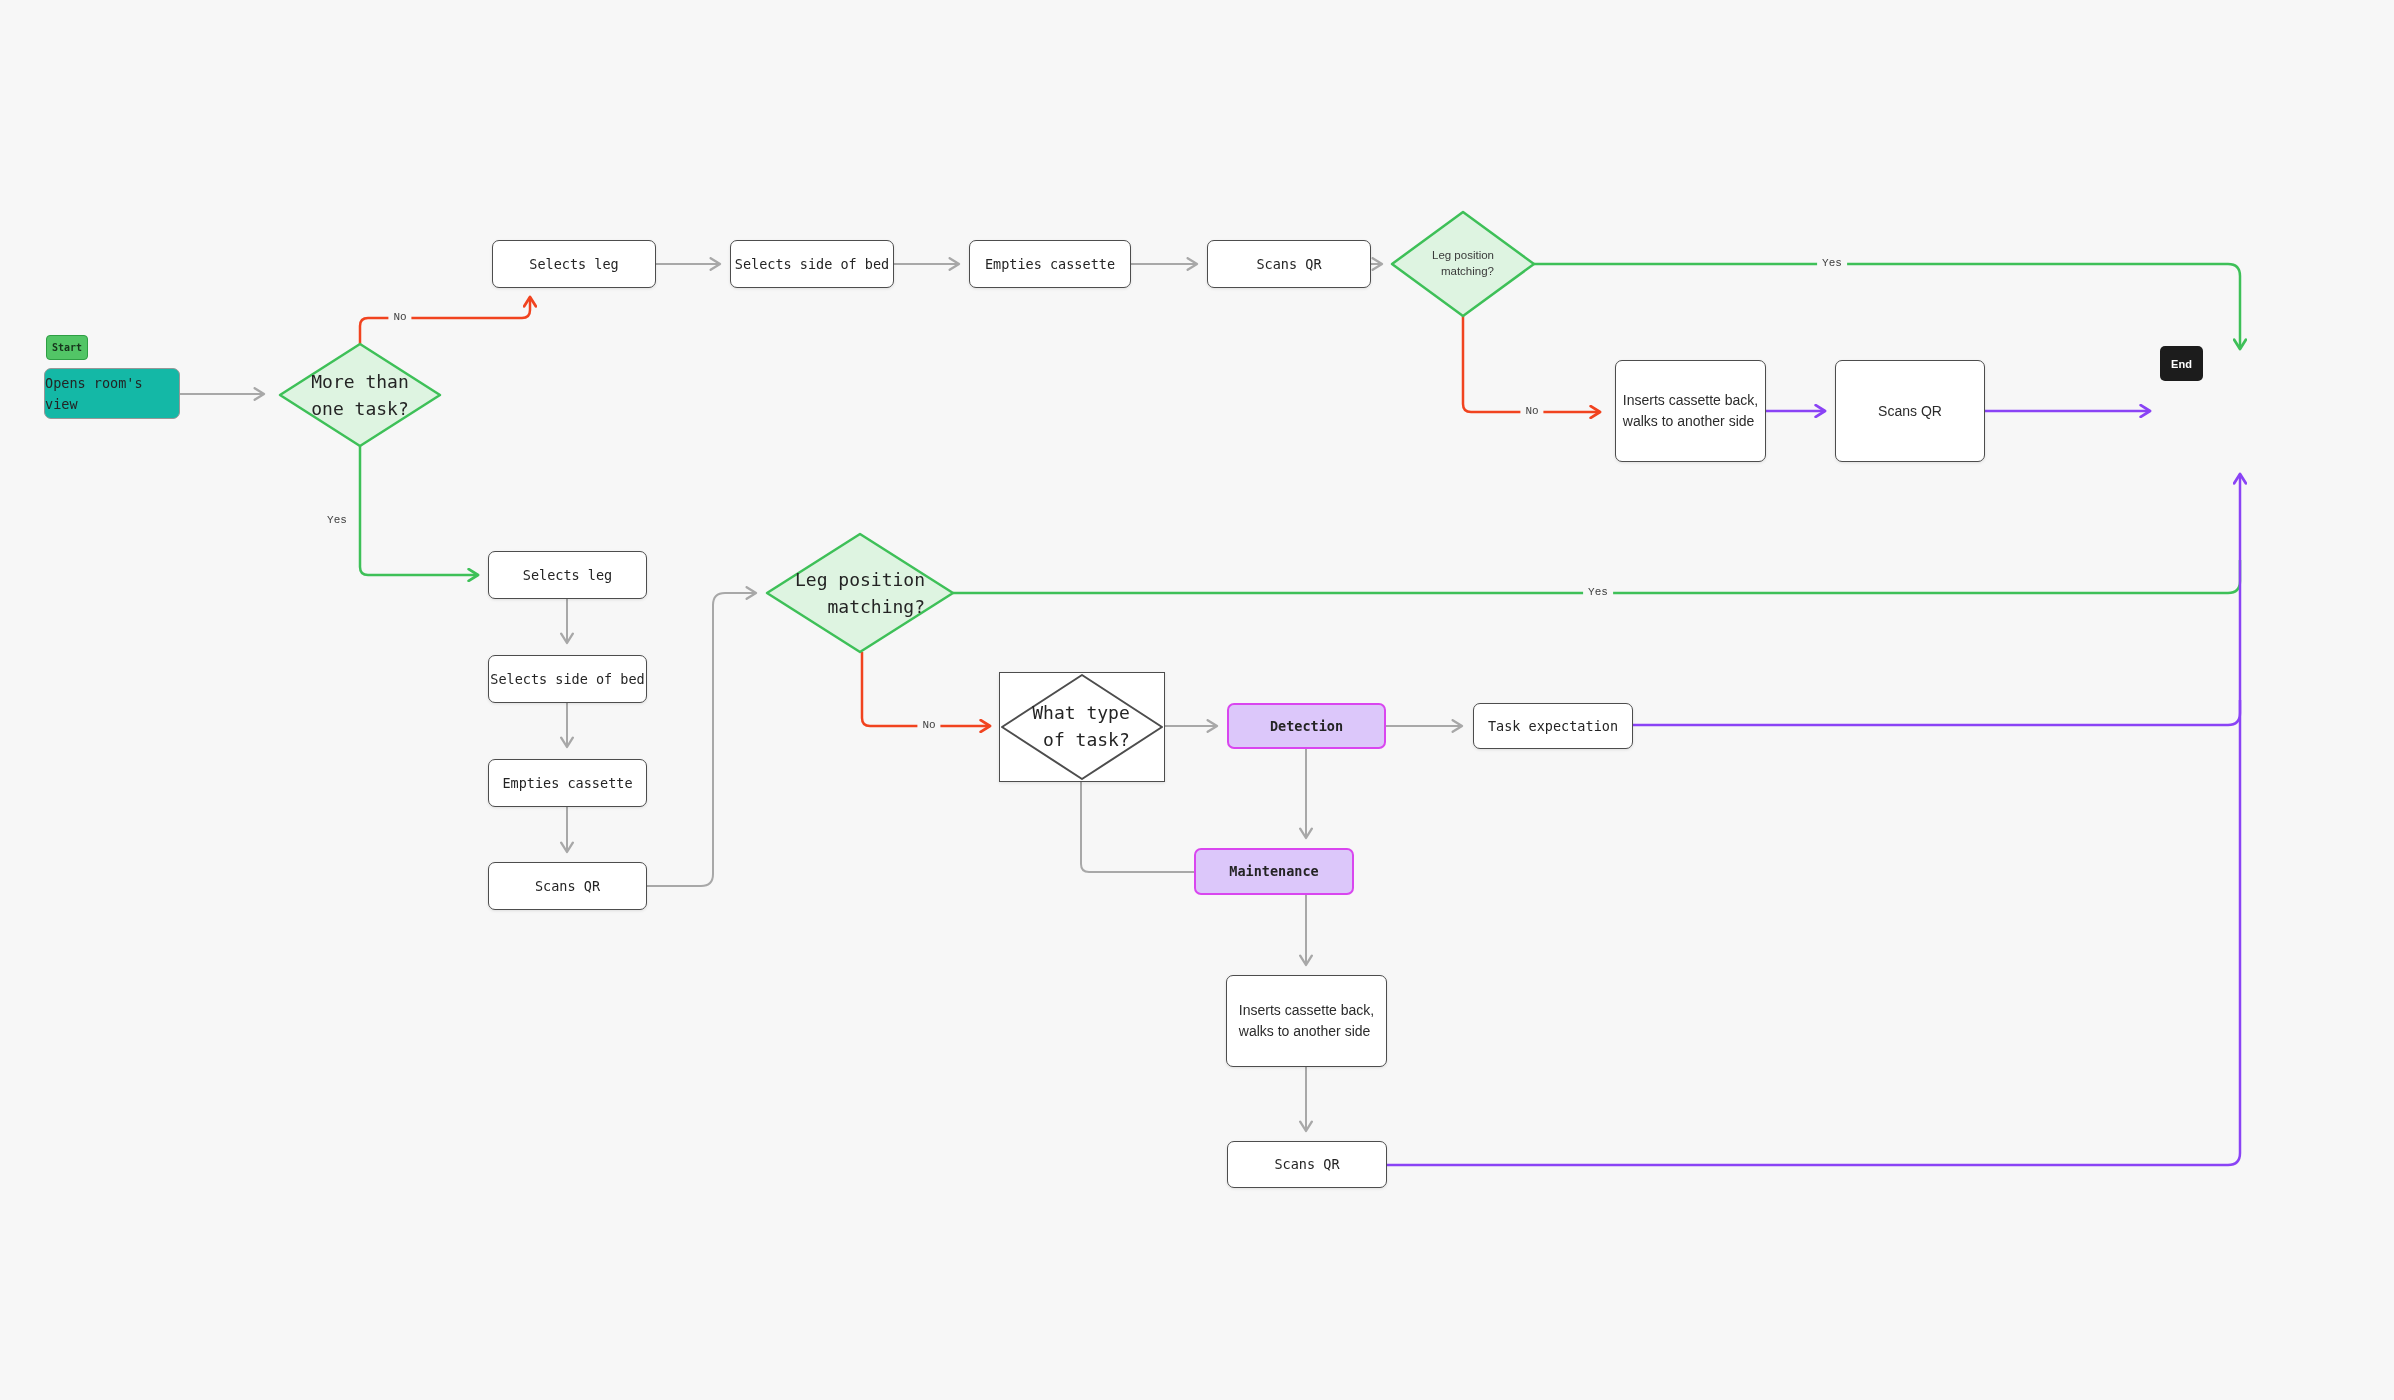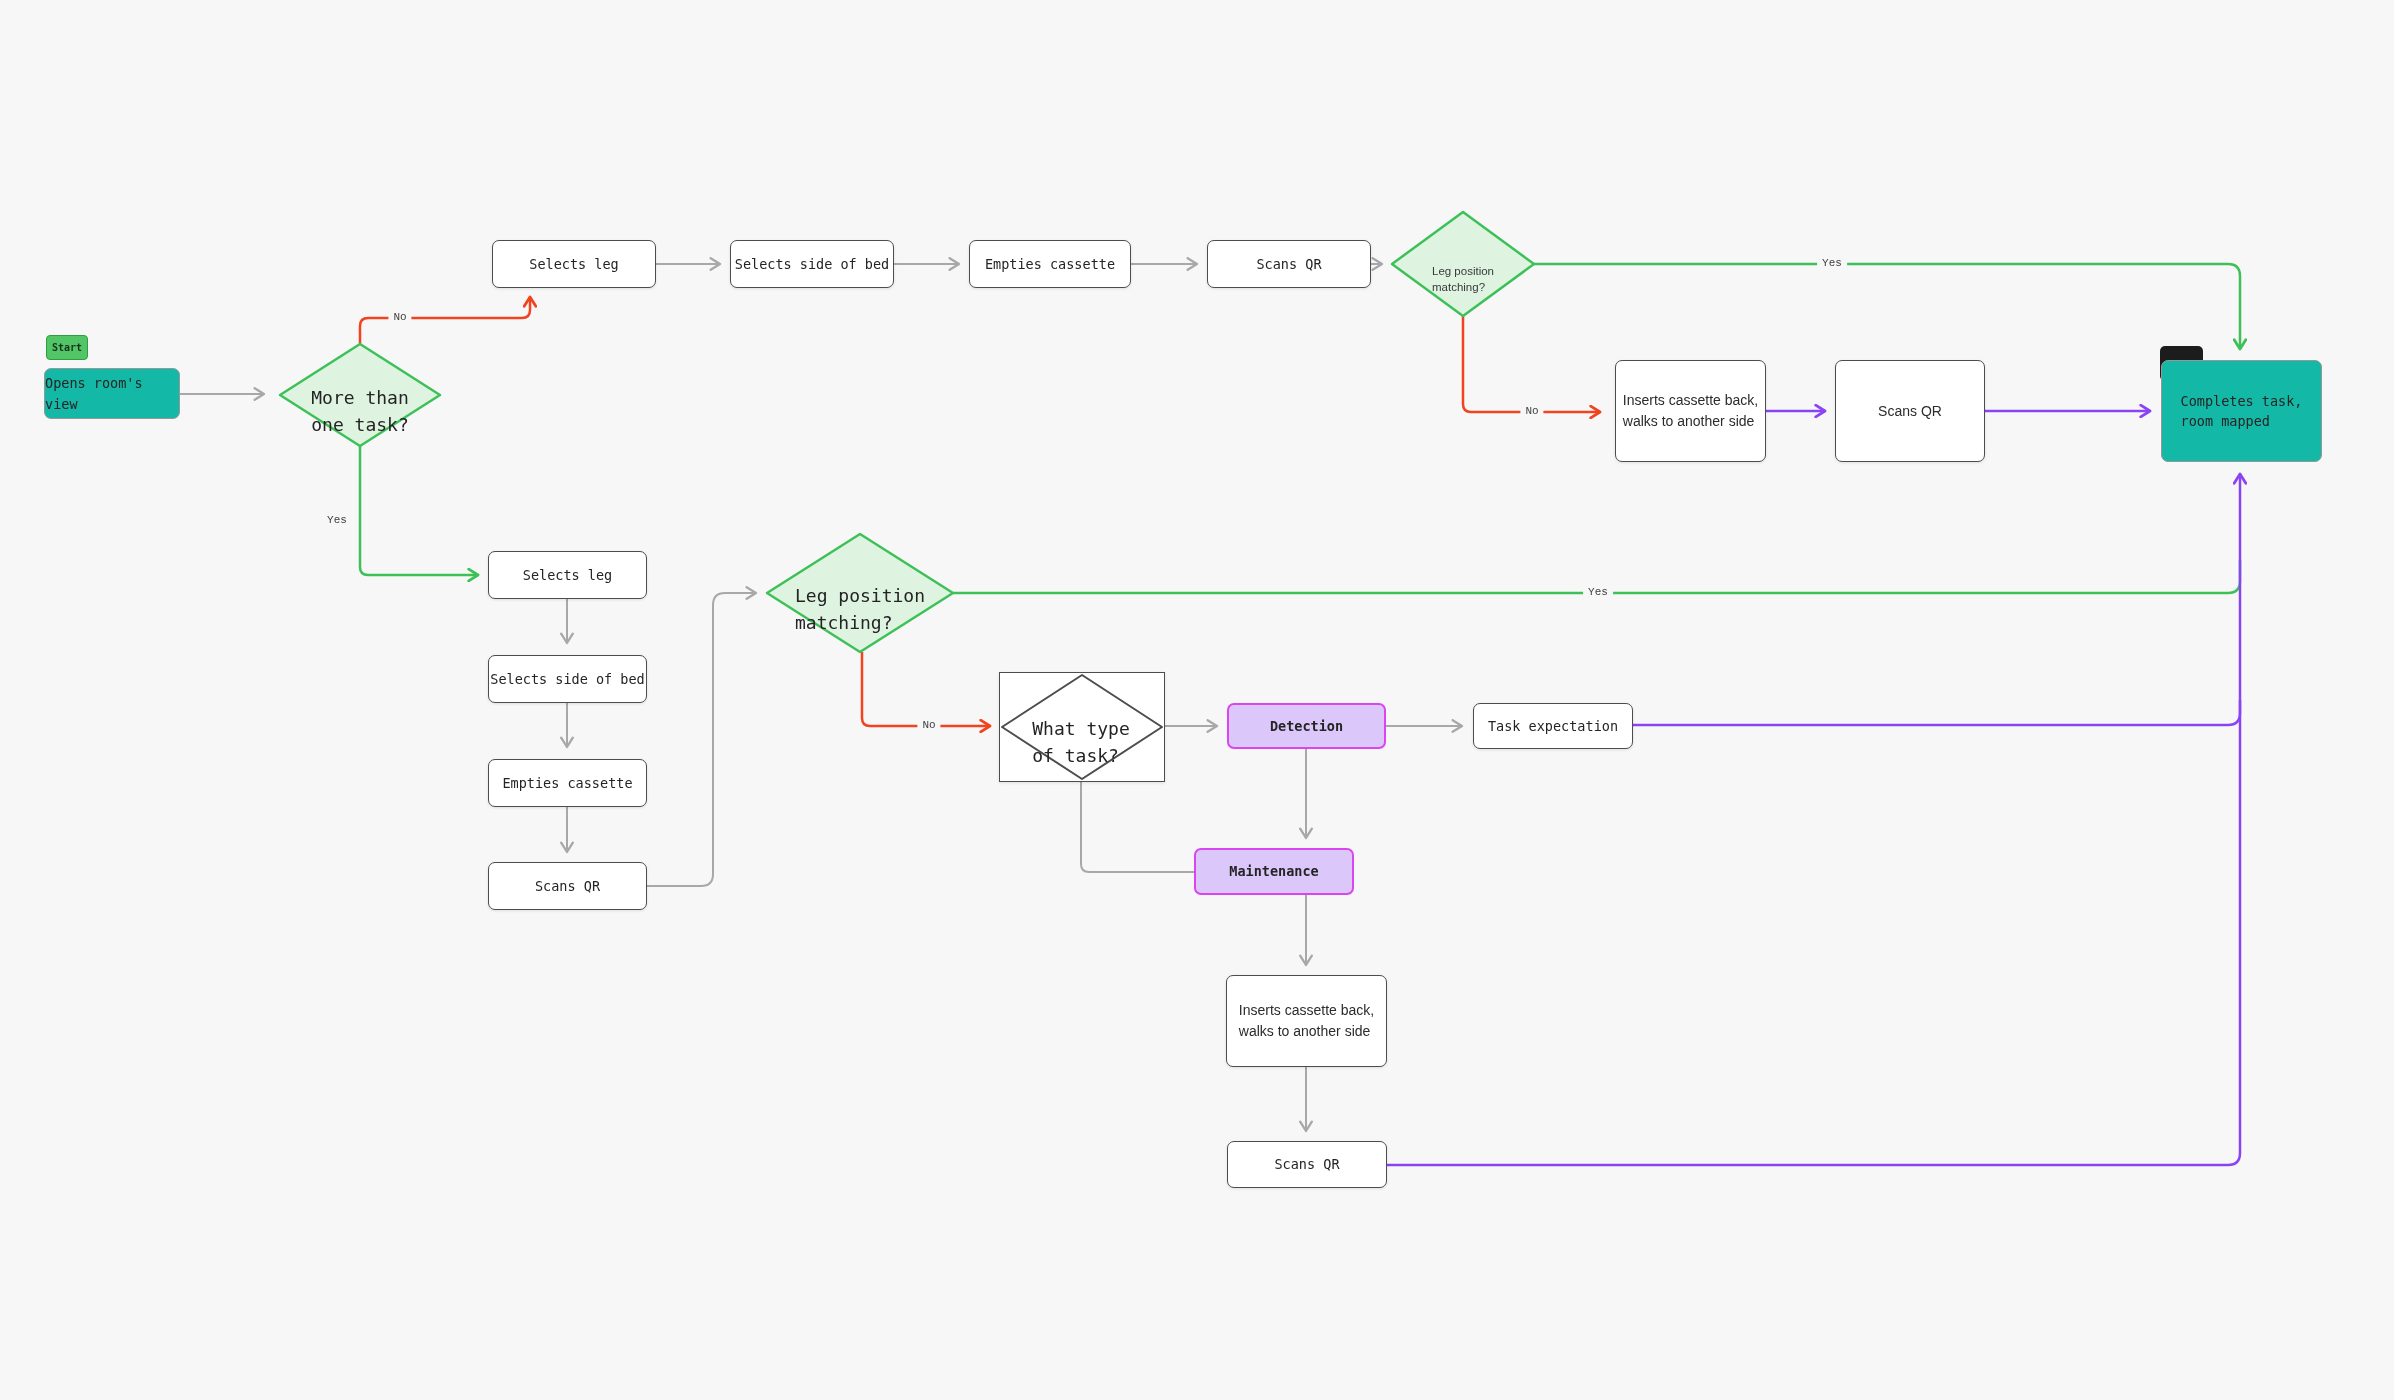--- a/index.html
+++ b/index.html
@@ -12,22 +12,22 @@
   .grayb{background:#14b8a6;border:1.6px solid #979797;}
   .purpleb{background:#dcc7fa;border:2px solid #d946ef;}
   .purpleb .lbl{font-weight:bold;}
   .mono{font-family:"DejaVu Sans Mono",monospace;font-size:13.5px;color:#242424;}
   .sans{font-family:"Liberation Sans",sans-serif;font-size:14px;color:#2b2b2b;}
   .lbl{white-space:pre-line;line-height:1.5;}
   .dia{position:absolute;overflow:visible;}
   .dia polygon{stroke-linejoin:round;}
   .dia.green polygon{fill:#def4e1;stroke:#3ec058;stroke-width:2.5;}
   .dia.white polygon{fill:#ffffff;stroke:#4d4d4d;stroke-width:2;}
-  .dlabel{position:absolute;transform:translate(-50%,-50%);text-align:left;
-          white-space:pre-line;pointer-events:none;margin-top:16px;}
+  .dlabel{position:absolute;transform:translate(-50%,-50%);text-align:right;
+          white-space:pre-line;pointer-events:none;}
   .dlabel.mono{font-size:18px;line-height:1.5;}
   .dlabel.small{font-family:"Liberation Sans",sans-serif;font-size:11.5px;
                 line-height:1.35;color:#3a3a3a;}
   .elabel{position:absolute;transform:translate(-50%,-50%);
           font-family:Liberation Mono, monospace;font-size:11px;color:#404040;
           background:#f7f7f7;padding:0 5px;line-height:1.2;}
   .badge{position:absolute;display:flex;align-items:center;justify-content:center;
          box-sizing:border-box;}
   .badge.start{left:46px;top:335px;width:42px;height:25px;background:#52c566;
          border:1.5px solid #2e9e44;border-radius:4px;
@@ -118,24 +118,20 @@
     <span class="lbl">Scans QR</span>
     </div>
 
   <div class="node white sans" style="left:1615px;top:360px;width:151px;height:102px">
     <span class="lbl">Inserts cassette back,
 walks to another side</span>
     </div>
   <div class="node white sans" style="left:1835px;top:360px;width:150px;height:102px">
     <span class="lbl">Scans QR</span>
     </div>
-  <div class="node grayb mono" style="left:2161px;top:360px;width:161px;height:102px">
-    <span class="lbl">Completes task,
-room mapped</span>
-    </div>
 
   <div class="node white mono" style="left:488px;top:551px;width:159px;height:48px">
     <span class="lbl">Selects leg</span>
     </div>
   <div class="node white mono" style="left:488px;top:655px;width:159px;height:48px">
     <span class="lbl">Selects side of bed</span>
     </div>
   <div class="node white mono" style="left:488px;top:759px;width:159px;height:48px">
     <span class="lbl">Empties cassette</span>
     </div>

